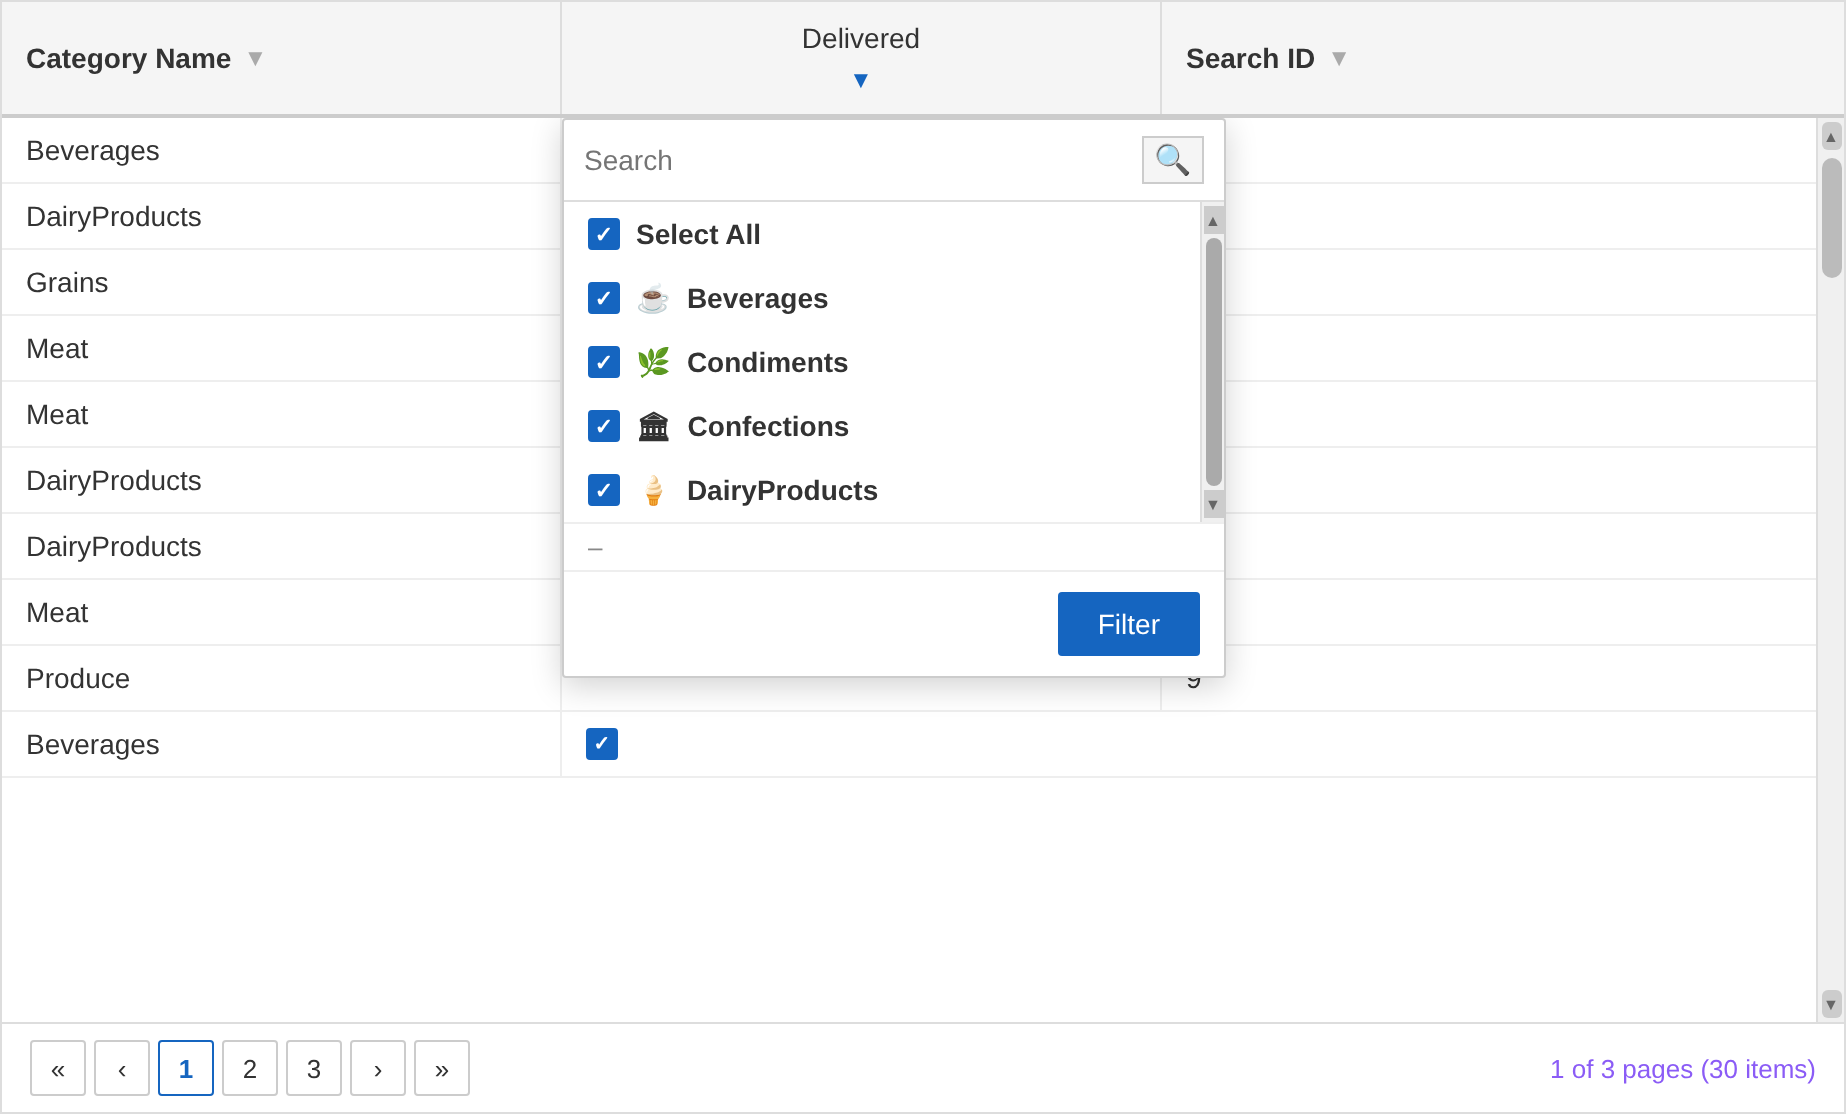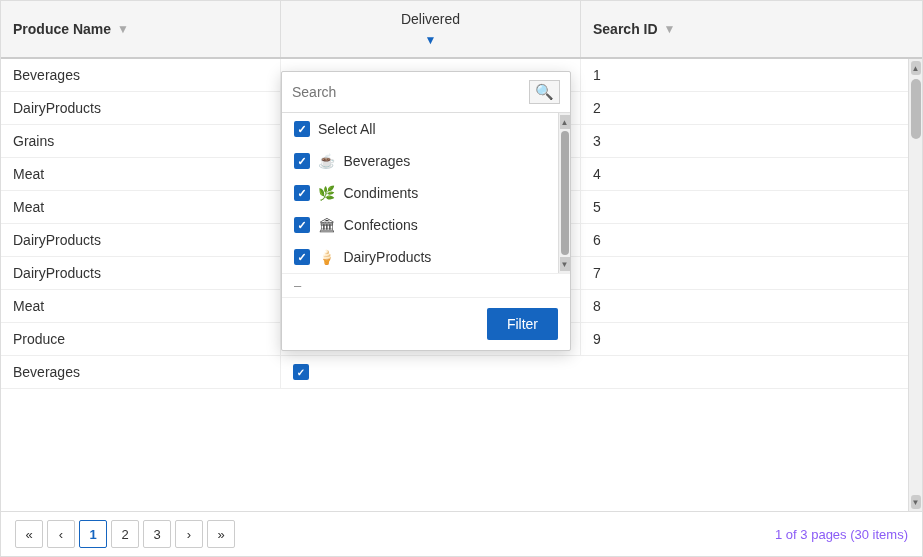--- a/index.html
+++ b/index.html
@@ -88,23 +88,23 @@
       width: 10px;
       height: 60px;
       background: #bbb;
       border-radius: 5px;
       margin-top: 4px;
     }
 
     
     .dropdown-overlay {
       position: absolute;
-      top: 12px;
+      top: 0;
       left: 280px;
-      width: 290px;
+      width: 332px;
       background: #fff;
       border: 1px solid #ccc;
       box-shadow: 0 4px 16px rgba(0,0,0,0.18);
       z-index: 100;
       border-radius: 2px;
     }
 
     .dropdown-search {
       display: flex;
       align-items: center;
@@ -142,20 +142,21 @@
       flex: 1;
       overflow: hidden;
     }
 
     .dropdown-item {
       display: flex;
       align-items: center;
       padding: 8px 12px;
       gap: 8px;
       cursor: pointer;
+      font-weight: bold;
     }
 
     .checkbox {
       width: 16px;
       height: 16px;
       background: #1565c0;
       border: 2px solid #1565c0;
       border-radius: 2px;
       display: flex;
       align-items: center;
@@ -301,21 +302,21 @@
       font-weight: bold;
     }
   </style>
 </head>
 <body>
 
 <div class="table-container">
 
   <div class="table-header">
     <div class="th">
-      <span>Produce Name</span>
+      <span>Category Name</span>
       <span class="filter-icon">▼</span>
     </div>
     <div class="th" style="font-weight:normal;flex-direction:column;">
       <span>Delivered</span>
       <span class="filter-icon active">▼</span>
     </div>
     <div class="th">
       <span>Search ID</span>
       <span class="filter-icon">▼</span>
     </div>

